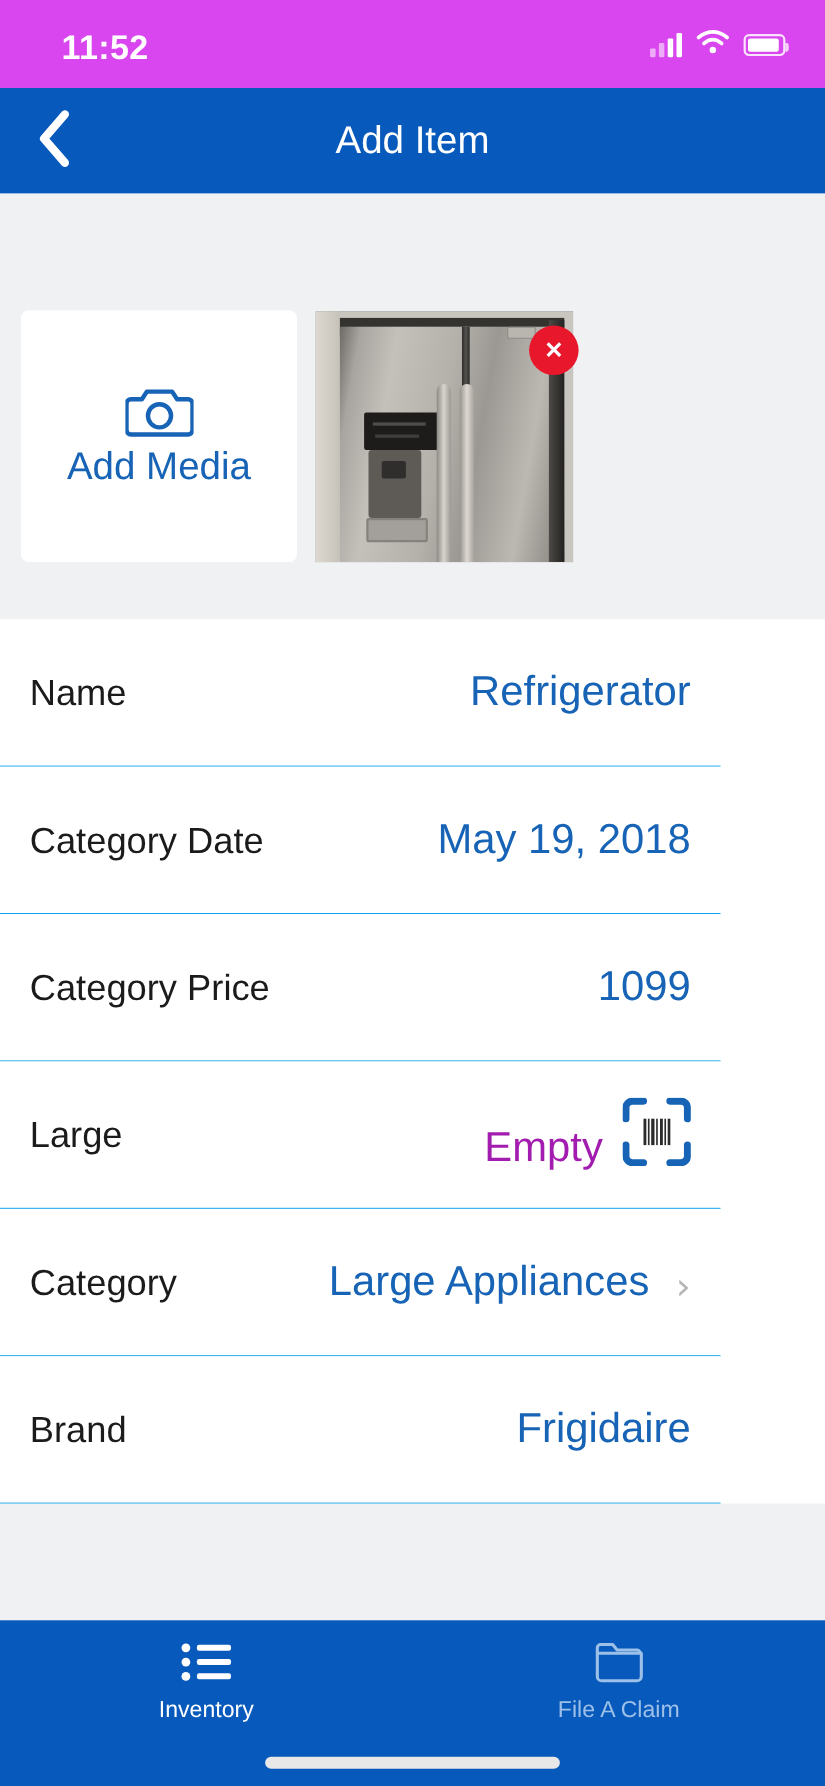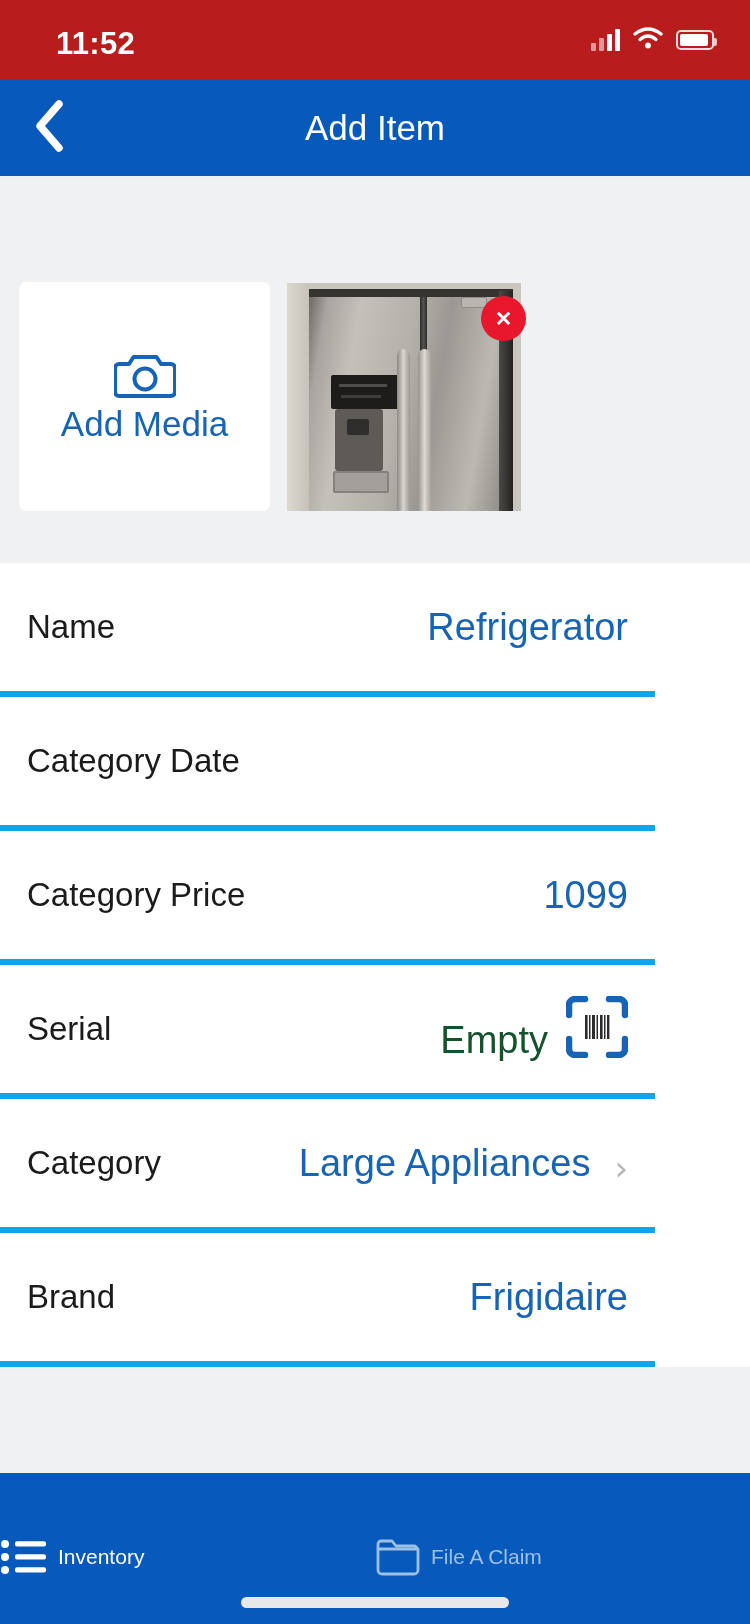--- a/index.html
+++ b/index.html
@@ -12,21 +12,21 @@
   #screen {
     position:relative;
     width:750px; height:1624px;
     background:#f0f1f2;
   }
 
   
   .statusbar {
     position:absolute; top:0; left:0;
     width:750px; height:80px;
-    background:#b91c1c;
+    background:#d946ef;
   }
   .status-time {
     position:absolute; left:56px; top:26px;
     color:#ffffff; font-size:31px; font-weight:bold;
     letter-spacing:0.3px;
   }
   .status-icons {
     position:absolute; right:36px; top:27px;
     display:flex; align-items:center; gap:13px;
   }
@@ -136,32 +136,32 @@
   
   .form {
     position:absolute; top:563px; left:0;
     width:750px; background:#ffffff;
   }
   .row {
     position:relative;
     height:134px; width:655px;
     display:flex; align-items:center;
     padding:0 27px 0 27px;
-    border-bottom:6px solid #0ea5e9;
+    border-bottom:1px solid #0ea5e9;
     background:#ffffff;
   }
   .row-label {
     font-size:33px; color:#1b1b1b;
     flex:0 0 auto;
   }
   .row-right {
     margin-left:auto; display:flex; align-items:flex-end; gap:18px;
   }
   .row-value { font-size:38px; color:#1763b5; }
-  .row-value.empty { color:#14532d; }
+  .row-value.empty { color:#a21caf; }
   .chev {
     color:#b6b6b6; font-size:34px; line-height:1;
     margin-left:6px; font-family:"DejaVu Sans", sans-serif;
   }
   .barcode-btn { display:flex; align-items:center; }
 
   
   .bottom-gap {
     position:absolute; top:1367px; left:0;
     width:750px; height:106px;
@@ -169,21 +169,21 @@
   }
 
   
   .tabbar {
     position:absolute; bottom:0; left:0;
     width:750px; height:151px;
     background:#0759bb;
     display:flex;
   }
   .tab {
-    flex:1; display:flex; 
+    flex:1; display:flex; flex-direction:column;
     align-items:center; justify-content:flex-start;
     padding-top:16px; gap:10px;
   }
   .tab-label { font-size:21px; color:#9cc0e8; }
   .tab.active .tab-label { color:#ffffff; }
   .tab-icon { height:44px; display:flex; align-items:center; justify-content:center; }
   .home-indicator {
     position:absolute; bottom:16px; left:50%; transform:translateX(-50%);
     width:268px; height:11px; border-radius:6px;
     background:#e8e8e8;
@@ -265,31 +265,34 @@
 
     <div class="row">
       <span class="row-label">Name</span>
       <span class="row-right">
         <span class="row-value">Refrigerator</span>
       </span>
     </div>
 
     <div class="row">
       <span class="row-label">Category Date</span>
+      <span class="row-right">
+        <span class="row-value">May 19, 2018</span>
+      </span>
     </div>
 
     <div class="row">
       <span class="row-label">Category Price</span>
       <span class="row-right">
         <span class="row-value">1099</span>
       </span>
     </div>
 
     <div class="row">
-      <span class="row-label">Serial</span>
+      <span class="row-label">Large</span>
       <span class="row-right">
         <span class="row-value empty">Empty</span>
         <span class="barcode-btn">
           <span>
             <svg width="62" height="62" viewBox="0 0 62 62">
               <path d="M3 19 V9 a6 6 0 0 1 6 -6 h10" fill="none" stroke="#1763b5" stroke-width="6.5" stroke-linecap="round"></path>
               <path d="M43 3 h10 a6 6 0 0 1 6 6 v10" fill="none" stroke="#1763b5" stroke-width="6.5" stroke-linecap="round"></path>
               <path d="M59 43 v10 a6 6 0 0 1 -6 6 h-10" fill="none" stroke="#1763b5" stroke-width="6.5" stroke-linecap="round"></path>
               <path d="M19 59 h-10 a6 6 0 0 1 -6 -6 v-10" fill="none" stroke="#1763b5" stroke-width="6.5" stroke-linecap="round"></path>
               <g fill="#2c2c2c">

